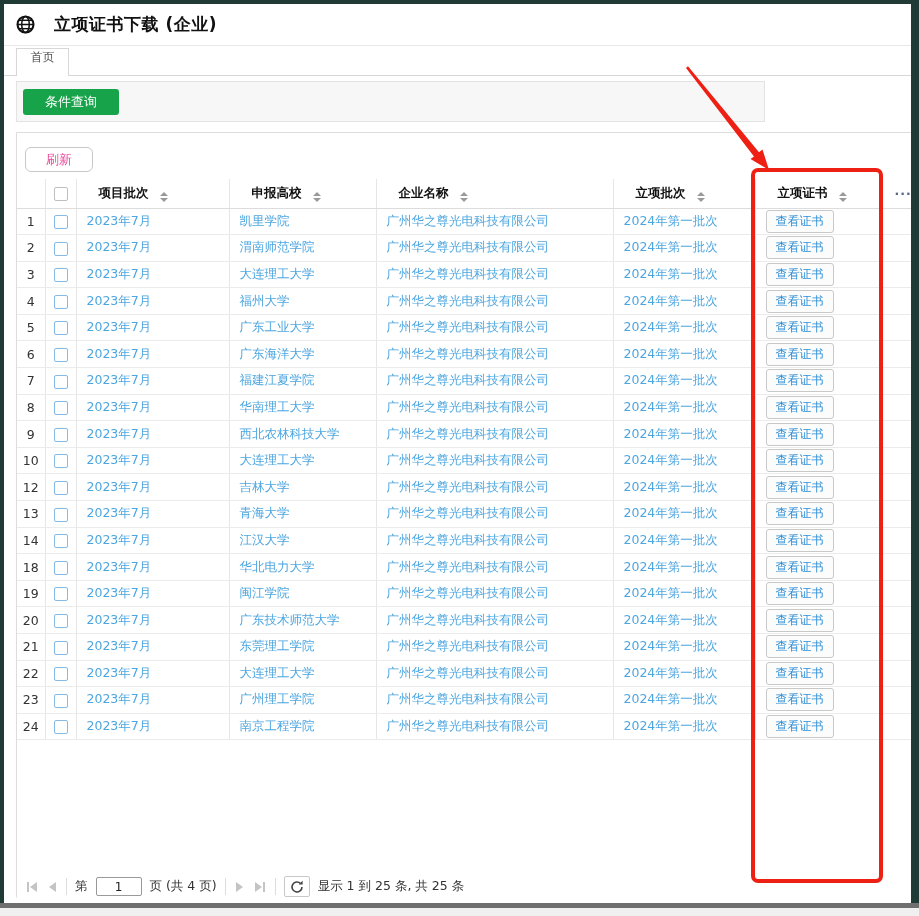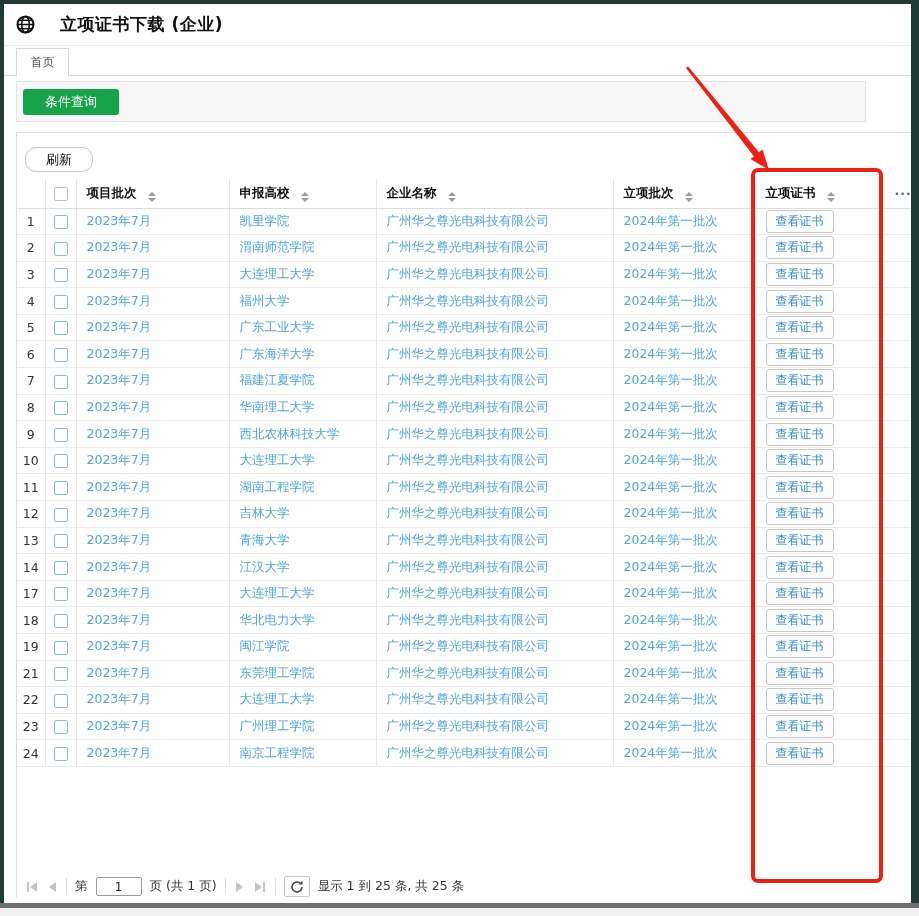--- a/index.html
+++ b/index.html
@@ -9,47 +9,47 @@
 
   
   .frame-top   { position:absolute; left:0; top:0; width:919px; height:4px; background:#203a36; z-index:6; }
   .frame-left  { position:absolute; left:0; top:0; width:4px; height:903px; background:#203a36; z-index:6; }
   .frame-right { position:absolute; left:911px; top:0; width:8px; height:903px; background:#203a36; z-index:6; }
   .frame-bottom{ position:absolute; left:0; top:903px; width:919px; height:5px; background:#6f6f6f; z-index:6; }
   .desk-bottom { position:absolute; left:0; top:908px; width:919px; height:8px; background:#f0f0f0; z-index:6; }
 
   
   .titlebar { position:absolute; left:4px; top:4px; width:907px; height:42px; background:#fff;
-              display:flex; align-items:center; gap:25px; padding-left:12px; border-bottom:1px solid #e8e8e8; }
+              display:flex; align-items:center; gap:19px; padding-left:12px; border-bottom:1px solid #e8e8e8; }
   .titlebar h1 { font-size:17px; font-weight:bold; color:#111; letter-spacing:.5px; }
 
   
   .tabline { position:absolute; left:4px; top:75px; width:907px; height:1px; background:#d7d7d7; z-index:1; }
   .tab { position:absolute; left:16px; top:48px; width:53px; height:28px; background:#fff;
          border:1px solid #d7d7d7; border-bottom:none; z-index:2;
-         display:flex; align-items:center; justify-content:center;
+         display:flex; justify-content:center;
          font-size:12px; color:#555; cursor:pointer; }
 
   
-  .panel-query { position:absolute; left:16px; top:81px; width:850px; height:41px;
+  .panel-query { position:absolute; left:16px; top:81px; width:749px; height:41px;
                  background:#f7f7f7; border:1px solid #e3e3e3; }
   .btn-green { position:absolute; left:6px; top:7px; width:96px; height:26px;
                background:#17a34a; color:#fff; font-size:13px; border:none; border-radius:3px; cursor:pointer;
                font-family:inherit; }
 
   
   .panel-table { position:absolute; left:16px; top:132px; width:903px; height:768px;
                  background:#fff; border:1px solid #ddd; border-radius:0 0 4px 4px; }
   .btn-refresh { position:absolute; left:8px; top:14px; width:68px; height:25px;
-                 background:#fff; border:1px solid #c8c8c8; border-radius:11px;
-                 font-size:13px; color:#000000; cursor:pointer; font-family:inherit; }
+                 background:#fff; border:1px solid #c8c8c8; border-radius:6px;
+                 font-size:13px; color:#ec4899; cursor:pointer; font-family:inherit; }
 
   table { position:absolute; left:0; top:46px; width:902px; border-collapse:collapse; table-layout:fixed; }
   th, td { border-bottom:1px solid #ebebeb; border-right:1px solid #e6e6e6; overflow:hidden; white-space:nowrap; }
-  th { height:29px; font-size:12.5px; font-weight:bold; color:#111; text-align:left; padding-left:10px; border-bottom:1px solid #dcdcdc; }
+  th { height:29px; font-size:12.5px; font-weight:bold; color:#111; text-align:left; padding-left:22px; border-bottom:1px solid #dcdcdc; }
   td { height:26.6px; font-size:12.5px; padding-left:10px; }
   th.c-num, td.c-num { text-align:center; padding-left:0; color:#333; }
   th.c-check, td.c-check { text-align:center; padding-left:0; }
   td.c-link { color:#4da6e0; }
   th.c-more, td.c-more { border-right:none; color:#55677d; font-weight:bold; letter-spacing:1px; padding-left:12px; }
   .cb { width:14px; height:14px; border:1px solid #bfbfbf; border-radius:2px; background:#fff;
         display:inline-block; vertical-align:middle; cursor:pointer; }
   .row-cb { border-color:#85bbe6; }
   .sort { display:inline-flex; flex-direction:column; gap:2px; margin-left:7px; vertical-align:1px; }
   .sort i { display:block; width:0; height:0; border-left:4px solid transparent; border-right:4px solid transparent; }
@@ -259,30 +259,20 @@
           <td class="c-num">10</td>
           <td class="c-check"><span class="cb row-cb"></span></td>
           <td class="c-link">2023年7月</td>
           <td class="c-link">大连理工大学</td>
           <td class="c-link">广州华之尊光电科技有限公司</td>
           <td class="c-link">2024年第一批次</td>
           <td><button class="view-btn">查看证书</button></td>
           <td class="c-more"></td>
         </tr>
         <tr>
-          <td class="c-num">11</td>
-          <td class="c-check"><span class="cb row-cb"></span></td>
-          <td class="c-link">2023年7月</td>
-          <td class="c-link">湖南工程学院</td>
-          <td class="c-link">广州华之尊光电科技有限公司</td>
-          <td class="c-link">2024年第一批次</td>
-          <td><button class="view-btn">查看证书</button></td>
-          <td class="c-more"></td>
-        </tr>
-        <tr>
           <td class="c-num">12</td>
           <td class="c-check"><span class="cb row-cb"></span></td>
           <td class="c-link">2023年7月</td>
           <td class="c-link">吉林大学</td>
           <td class="c-link">广州华之尊光电科技有限公司</td>
           <td class="c-link">2024年第一批次</td>
           <td><button class="view-btn">查看证书</button></td>
           <td class="c-more"></td>
         </tr>
         <tr>
@@ -299,44 +289,44 @@
           <td class="c-num">14</td>
           <td class="c-check"><span class="cb row-cb"></span></td>
           <td class="c-link">2023年7月</td>
           <td class="c-link">江汉大学</td>
           <td class="c-link">广州华之尊光电科技有限公司</td>
           <td class="c-link">2024年第一批次</td>
           <td><button class="view-btn">查看证书</button></td>
           <td class="c-more"></td>
         </tr>
         <tr>
-          <td class="c-num">17</td>
-          <td class="c-check"><span class="cb row-cb"></span></td>
-          <td class="c-link">2023年7月</td>
-          <td class="c-link">大连理工大学</td>
-          <td class="c-link">广州华之尊光电科技有限公司</td>
-          <td class="c-link">2024年第一批次</td>
-          <td><button class="view-btn">查看证书</button></td>
-          <td class="c-more"></td>
-        </tr>
-        <tr>
           <td class="c-num">18</td>
           <td class="c-check"><span class="cb row-cb"></span></td>
           <td class="c-link">2023年7月</td>
           <td class="c-link">华北电力大学</td>
           <td class="c-link">广州华之尊光电科技有限公司</td>
           <td class="c-link">2024年第一批次</td>
           <td><button class="view-btn">查看证书</button></td>
           <td class="c-more"></td>
         </tr>
         <tr>
           <td class="c-num">19</td>
           <td class="c-check"><span class="cb row-cb"></span></td>
           <td class="c-link">2023年7月</td>
           <td class="c-link">闽江学院</td>
+          <td class="c-link">广州华之尊光电科技有限公司</td>
+          <td class="c-link">2024年第一批次</td>
+          <td><button class="view-btn">查看证书</button></td>
+          <td class="c-more"></td>
+        </tr>
+        <tr>
+          <td class="c-num">20</td>
+          <td class="c-check"><span class="cb row-cb"></span></td>
+          <td class="c-link">2023年7月</td>
+          <td class="c-link">广东技术师范大学</td>
           <td class="c-link">广州华之尊光电科技有限公司</td>
           <td class="c-link">2024年第一批次</td>
           <td><button class="view-btn">查看证书</button></td>
           <td class="c-more"></td>
         </tr>
         <tr>
           <td class="c-num">21</td>
           <td class="c-check"><span class="cb row-cb"></span></td>
           <td class="c-link">2023年7月</td>
           <td class="c-link">东莞理工学院</td>
@@ -382,21 +372,21 @@
     <span class="pg-btn">
         <span class="pbar"></span>
         <span class="tri l"></span>
       </span>
     <span class="pg-btn">
         <span class="tri l"></span>
       </span>
     <span class="pg-sep"></span>
     <span>第</span>
     <input class="page-input" value="1" style="">
-    <span>页 (共 1 页)</span>
+    <span>页 (共 4 页)</span>
     <span class="pg-sep"></span>
     <span class="pg-btn">
         <span class="tri r"></span>
       </span>
     <span class="pg-btn">
         <span class="tri r"></span>
         <span class="pbar"></span>
       </span>
     <span class="pg-sep"></span>
     <span class="pg-refresh">

